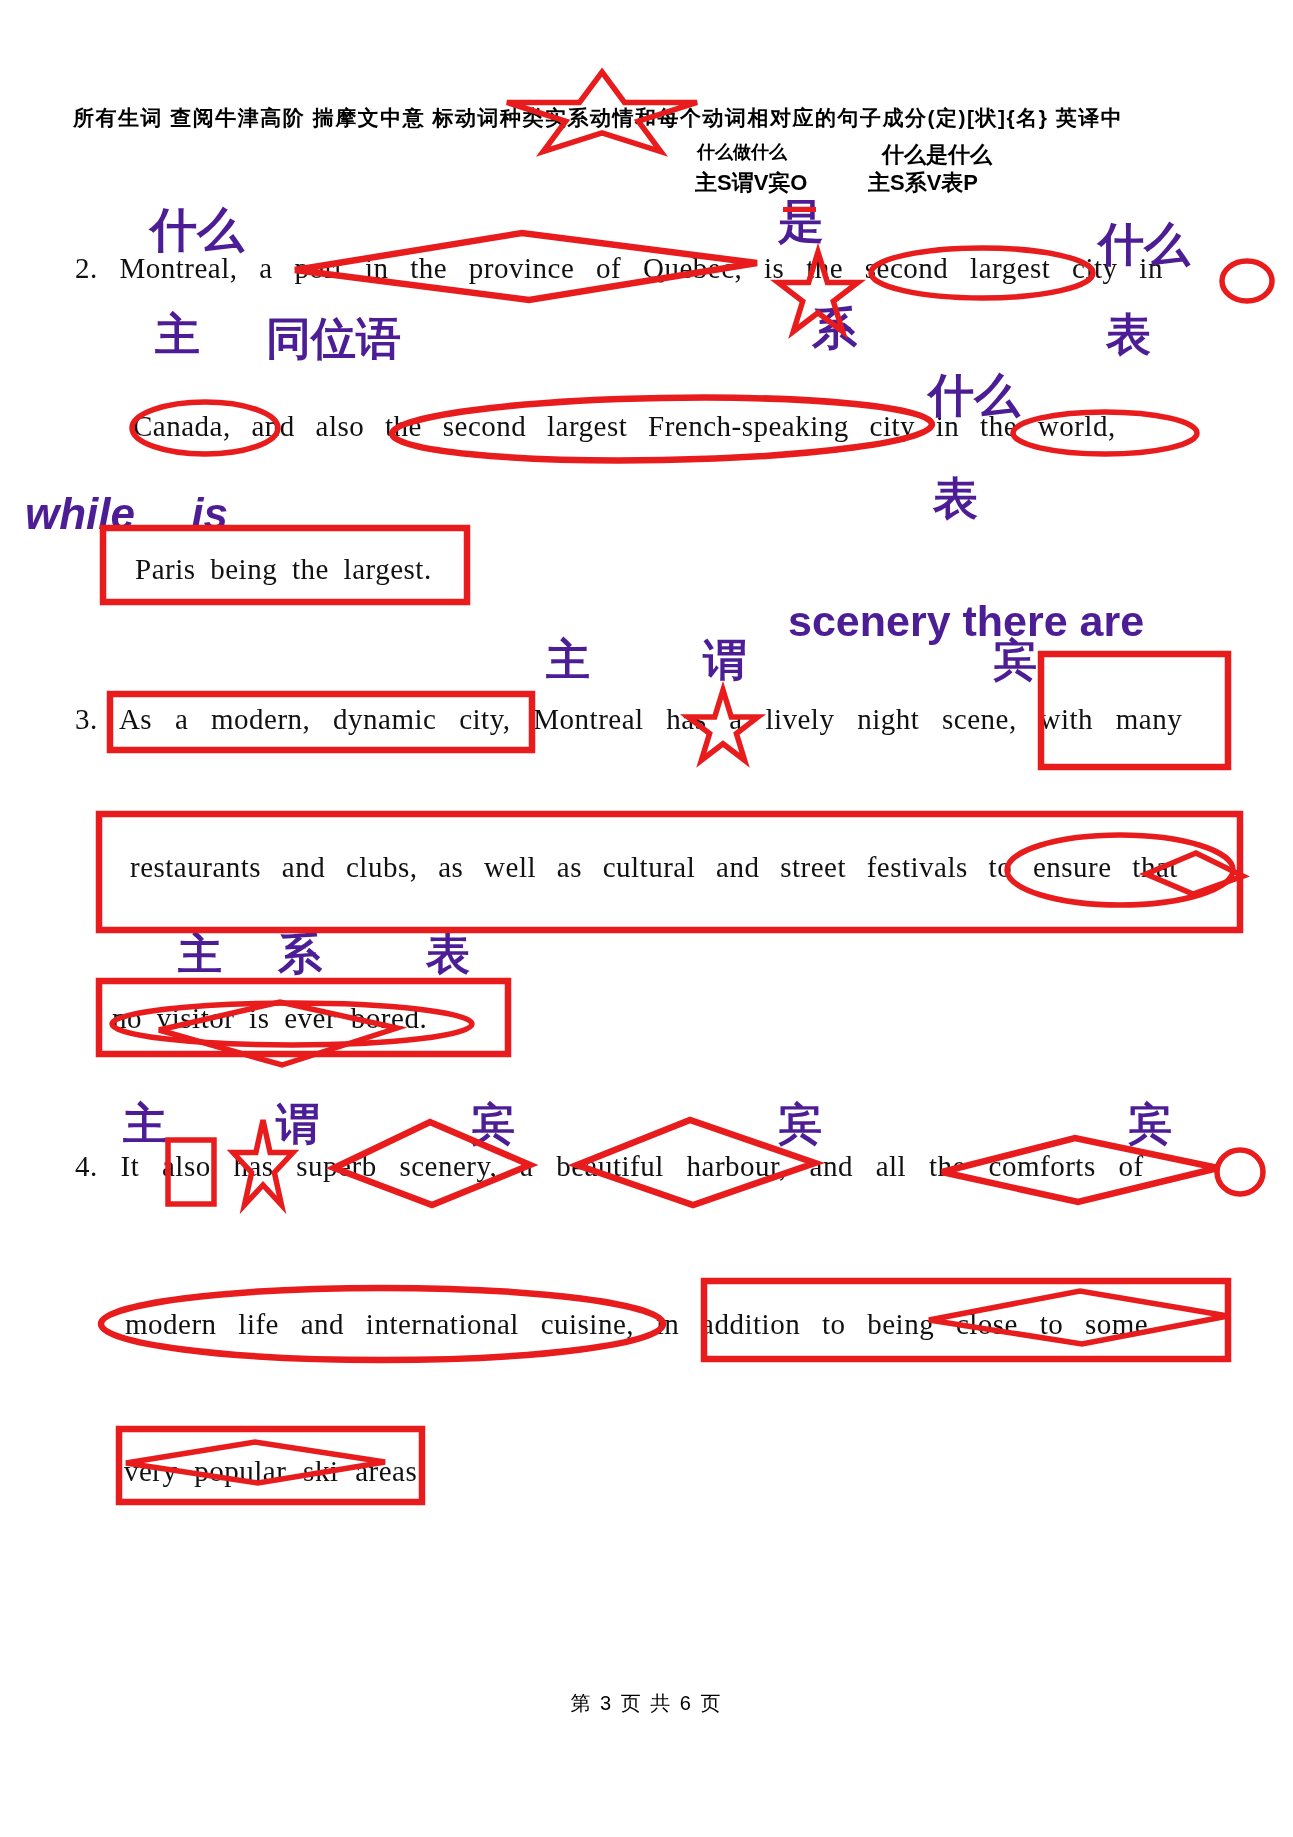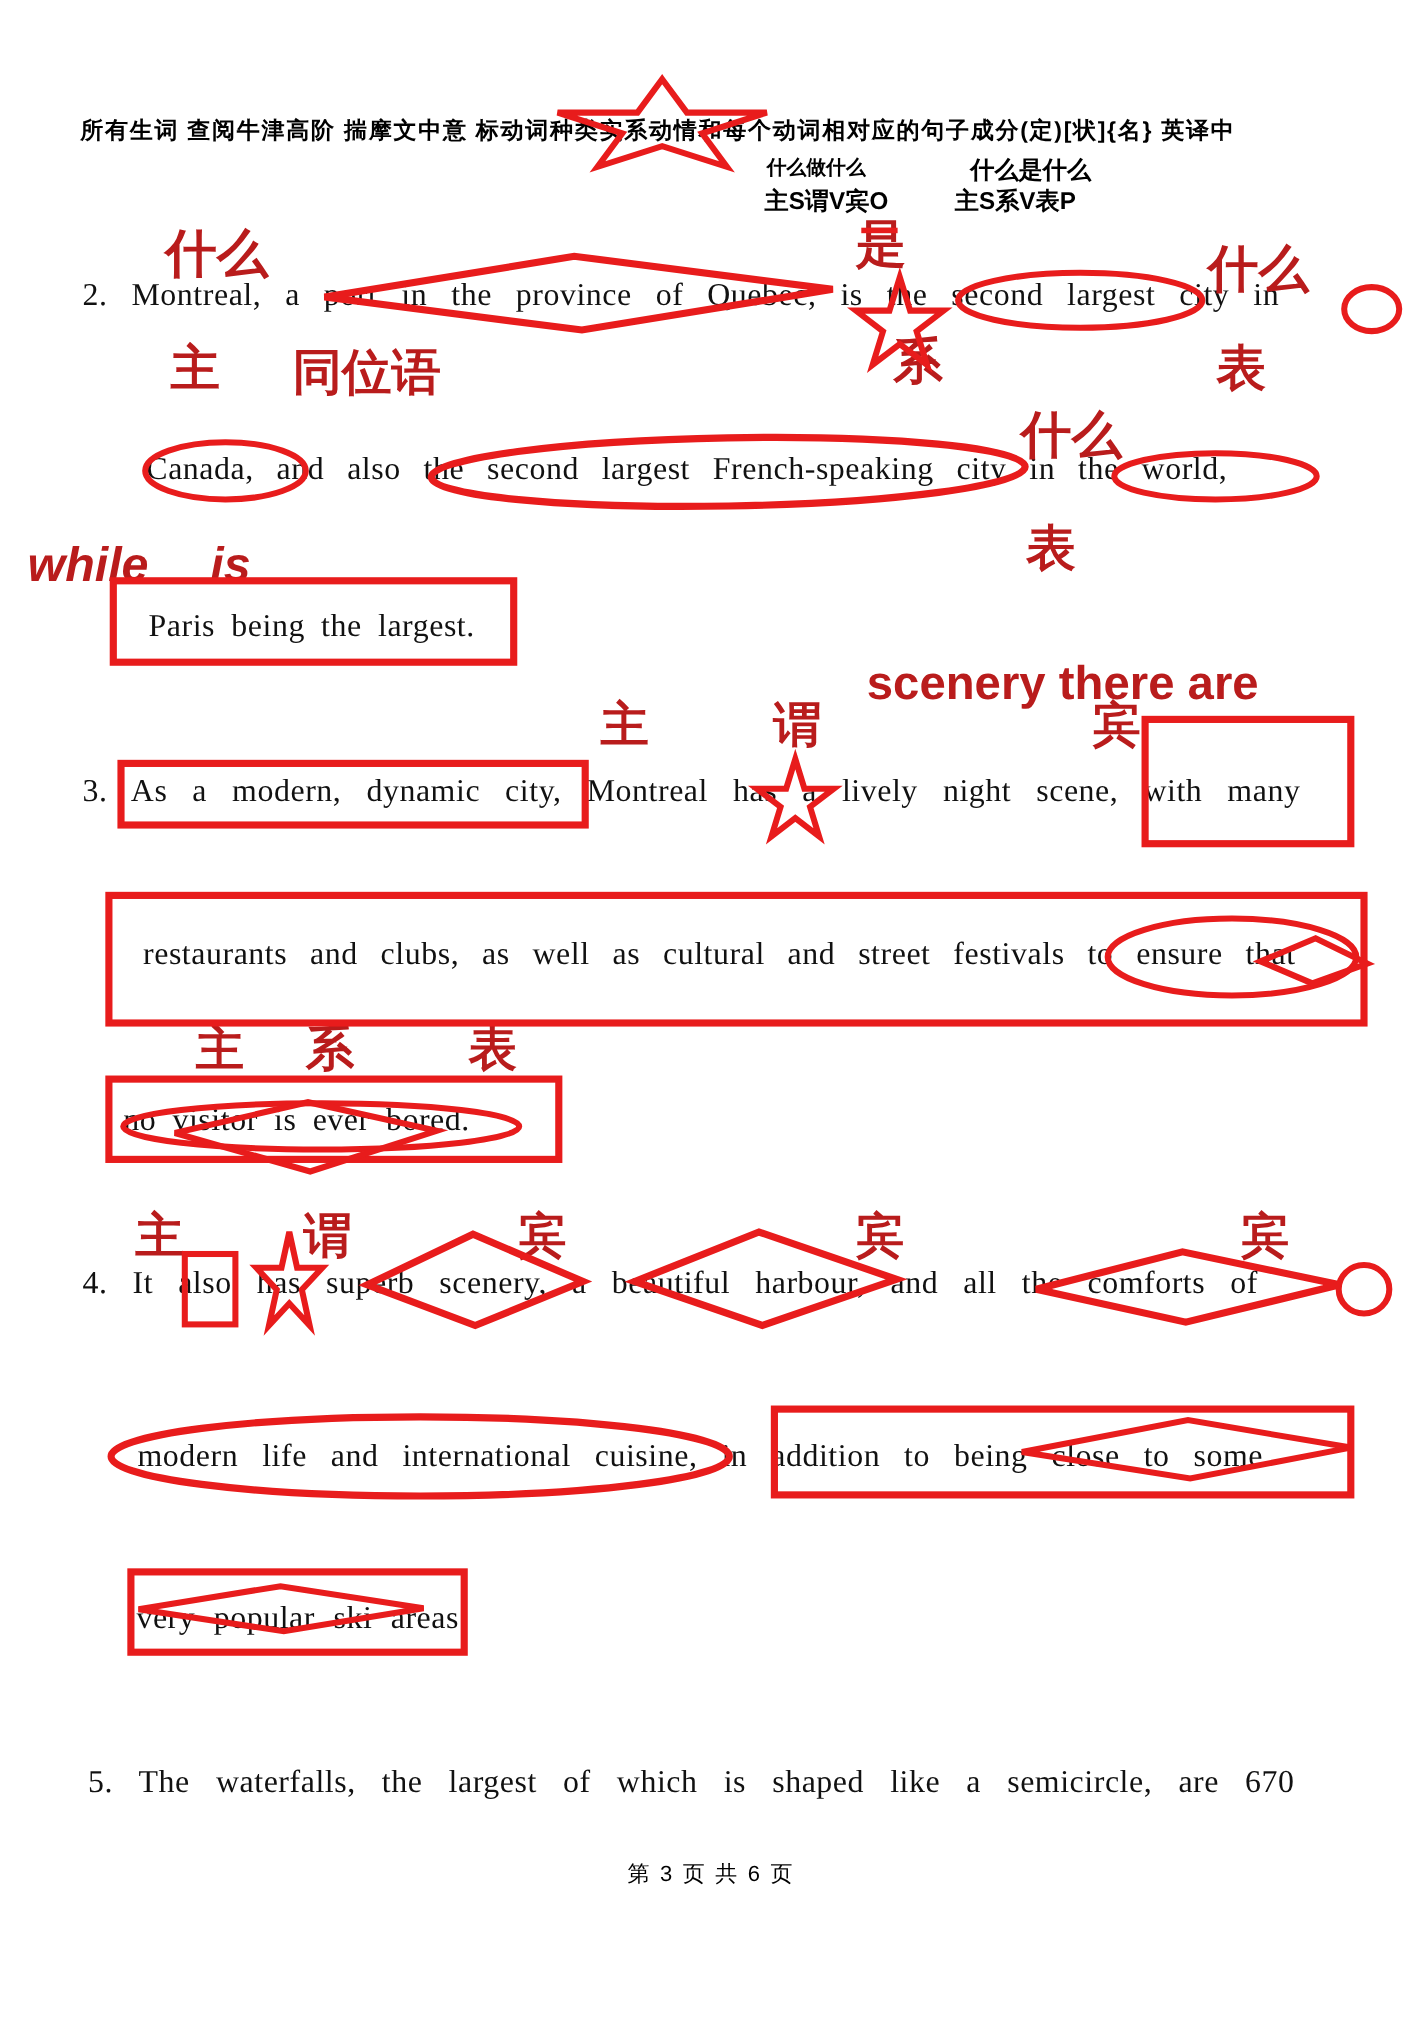--- a/index.html
+++ b/index.html
@@ -1,21 +1,21 @@
 <!DOCTYPE html>
 <html><head>
 <meta charset="utf-8">
 <style>
   html,body{margin:0;padding:0;background:#ffffff;}
   #page{position:relative;width:1293px;height:1837px;background:#ffffff;overflow:hidden;
         font-family:"Liberation Sans",sans-serif;}
   .hline{position:absolute;color:#000;font-weight:bold;white-space:nowrap;}
   .body-line{position:absolute;color:#111;font-family:"Liberation Serif",serif;
              font-size:29px;white-space:nowrap;letter-spacing:0.5px;}
-  .red-label{position:absolute;color:#b91c1c;font-weight:bold;white-space:nowrap;
+  .red-label{position:absolute;color:#4c1d95;font-weight:bold;white-space:nowrap;
              font-family:"Liberation Sans",sans-serif;line-height:1;}
   .footer{position:absolute;left:0;width:100%;text-align:center;color:#000;
           font-size:20px;letter-spacing:2px;}
   svg.overlay{position:absolute;left:0;top:0;pointer-events:none;}
   svg .stroke{fill:none;stroke:#e81c1c;stroke-width:5.5;}
   svg .thick{stroke-width:6.5;}
 </style>
 </head>
 <body>
 
@@ -32,21 +32,20 @@
   <div class="body-line" style="left:135px;top:553px;word-spacing:7px;">Paris being the largest.</div>
 
   <div class="body-line" style="left:75px;top:703px;word-spacing:15px;">3. As a modern, dynamic city, Montreal has a lively night scene, with many</div>
   <div class="body-line" style="left:130px;top:851px;word-spacing:13px;">restaurants and clubs, as well as cultural and street festivals to ensure that</div>
   <div class="body-line" style="left:112px;top:1002px;word-spacing:7px;">no visitor is ever bored.</div>
 
   <div class="body-line" style="left:75px;top:1150px;word-spacing:15px;">4. It also has superb scenery, a beautiful harbour, and all the comforts of</div>
   <div class="body-line" style="left:125px;top:1308px;word-spacing:14px;">modern life and international cuisine, in addition to being close to some</div>
   <div class="body-line" style="left:124px;top:1455px;word-spacing:9px;">very popular ski areas.</div>
 
-  <div class="body-line" style="left:80px;top:1604px;word-spacing:16px;">5. The waterfalls, the largest of which is shaped like a semicircle, are 670</div>
 
   <div class="footer" style="top:1690px;">第 3 页 共 6 页</div>
 
   <div class="red-label" style="left:150px;top:206px;font-size:47px;">什么</div>
   <div class="red-label" style="left:778px;top:198px;font-size:46px;">是</div>
   <div class="red-label" style="left:1098px;top:221px;font-size:46px;">什么</div>
   <div class="red-label" style="left:155px;top:312px;font-size:45px;">主</div>
   <div class="red-label" style="left:266px;top:316px;font-size:45px;">同位语</div>
   <div class="red-label" style="left:812px;top:306px;font-size:45px;">系</div>
   <div class="red-label" style="left:1106px;top:312px;font-size:45px;">表</div>

